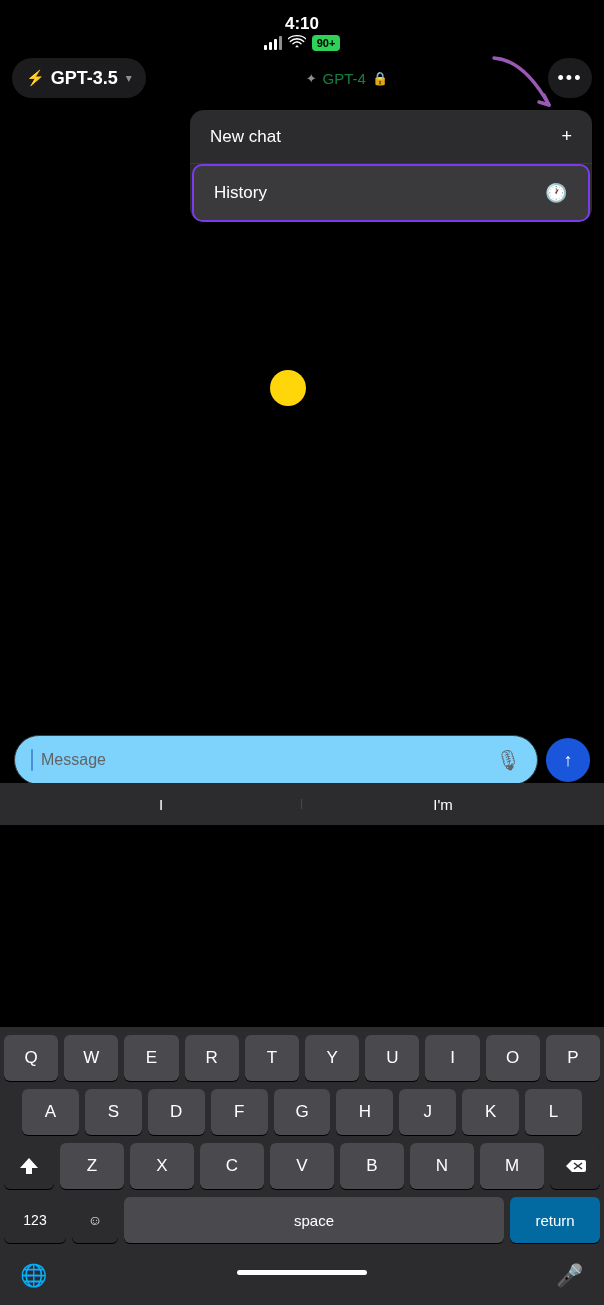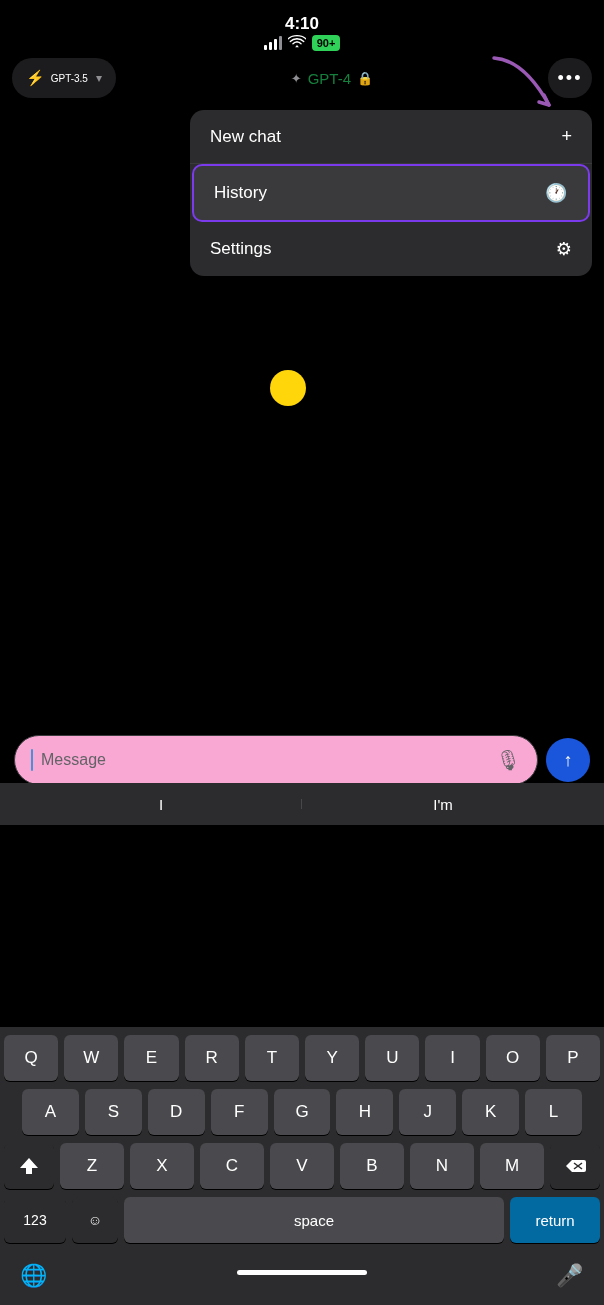--- a/index.html
+++ b/index.html
@@ -72,22 +72,22 @@
       background: #1c1c1e;
       border-radius: 22px;
       padding: 8px 14px;
       height: 40px;
     }
     .gpt-tab .bolt {
       color: #30d158;
       font-size: 15px;
     }
     .gpt-tab-label {
-      font-size: 10px;
-      font-weight: 400;
+      font-size: 18px;
+      font-weight: 700;
       color: #fff;
     }
     .gpt-tab .chevron {
       font-size: 12px;
       color: #8e8e93;
       margin-left: 2px;
     }
     .gpt4-tab {
       display: flex;
       align-items: center;
@@ -195,21 +195,21 @@
     }
     .message-input-row {
       display: flex;
       align-items: center;
       gap: 8px;
     }
     .message-input-box {
       flex: 1;
       display: flex;
       align-items: center;
-      background: #f9a8d4;
+      background: #7dd3fc;
       border-radius: 28px;
       padding: 10px 16px;
       height: 50px;
       border: 1.5px solid #3a3a3c;
       gap: 8px;
     }
     .cursor-bar {
       width: 2px;
       height: 22px;
       background: #4a90d9;
@@ -394,24 +394,20 @@
 
 <div class="dropdown-menu">
   <div class="menu-item">
     <span class="menu-item-label">New chat</span>
     <span class="menu-item-icon">+</span>
   </div>
   <div class="menu-item highlighted">
     <span class="menu-item-label">History</span>
     <span class="menu-item-icon">🕐</span>
   </div>
-  <div class="menu-item">
-    <span class="menu-item-label">Settings</span>
-    <span class="menu-item-icon">⚙</span>
-  </div>
 </div>
 
 <div class="yellow-dot"></div>
 
 <div class="message-area">
   <div class="message-input-row">
     <div class="message-input-box">
       <div class="cursor-bar"></div>
       <span class="input-placeholder">Message</span>
       <span class="waveform-icon">🎙</span>

